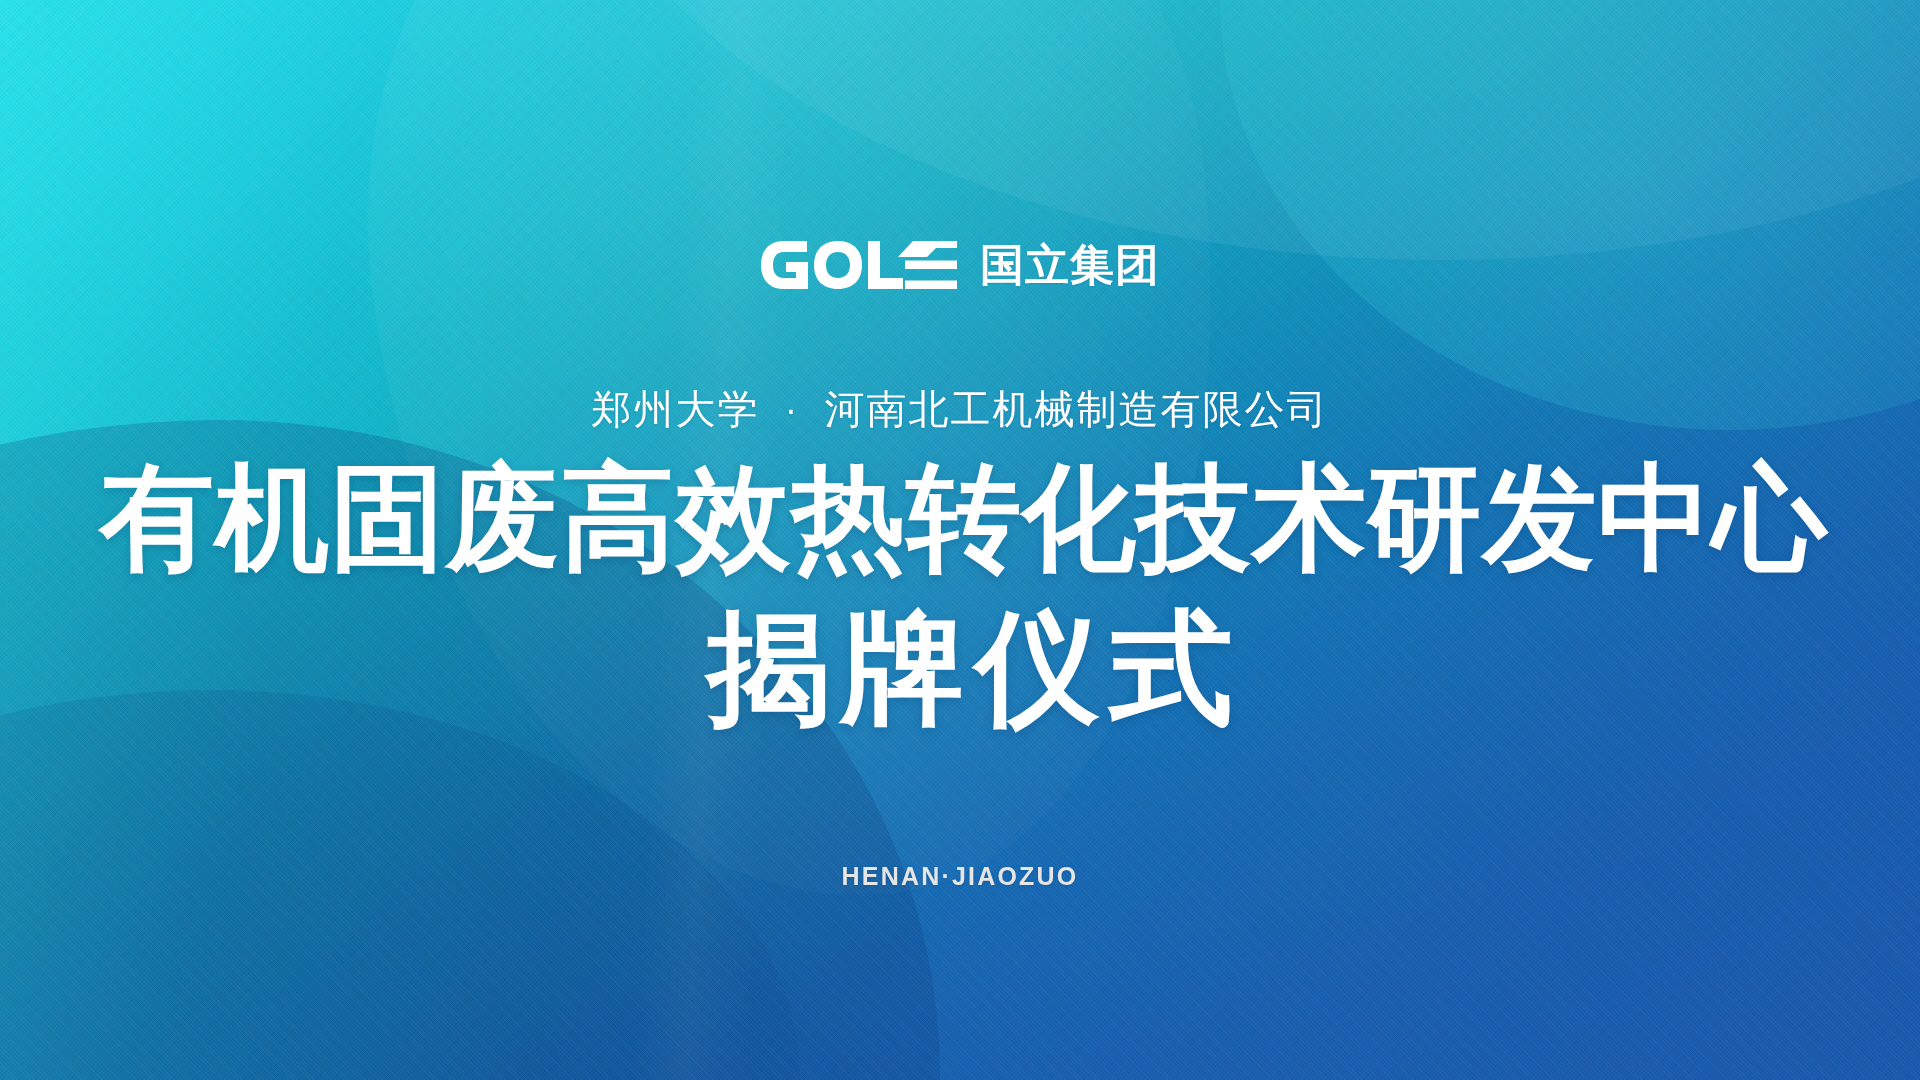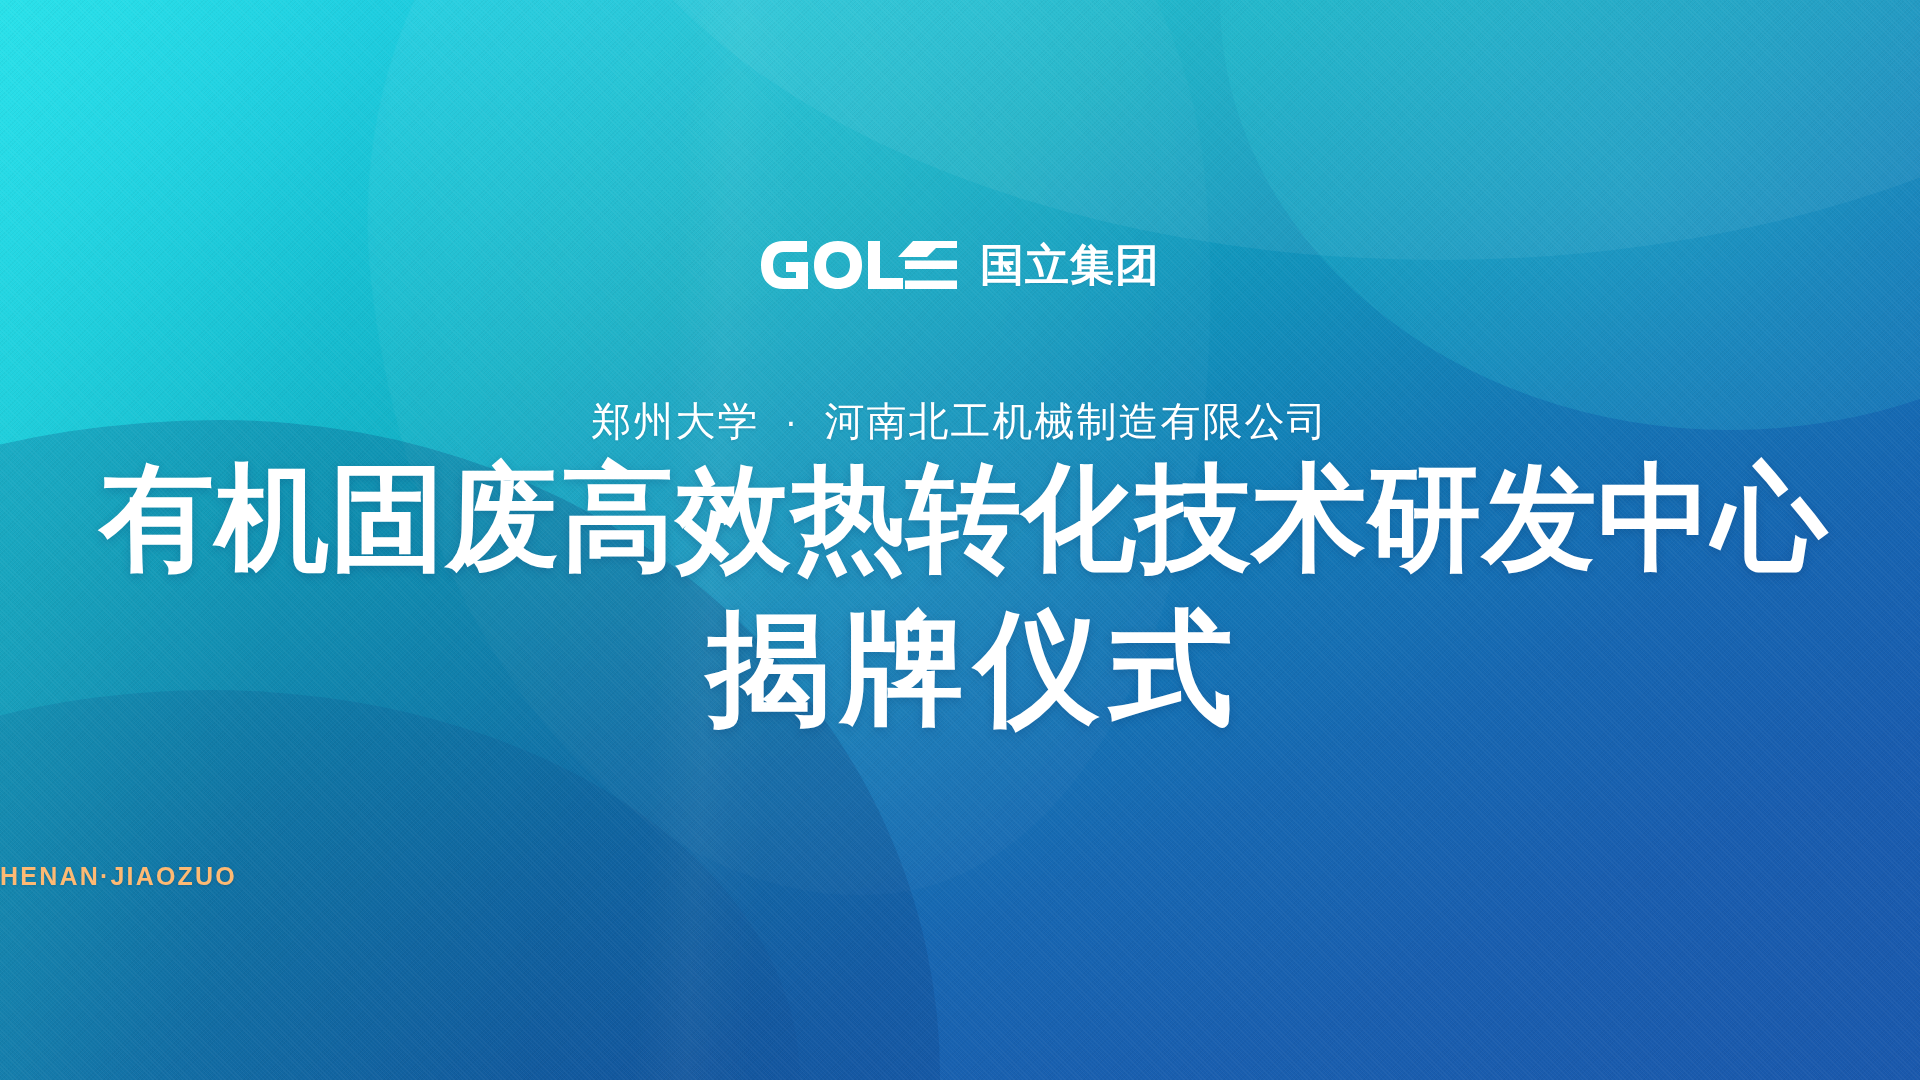--- a/index.html
+++ b/index.html
@@ -183,21 +183,21 @@
     font-weight: 700;
     letter-spacing: 1px;
     line-height: 1;
     font-family: "DejaVu Sans", "Liberation Sans", sans-serif;
     text-shadow: 0 1px 2px rgba(0,40,80,0.12);
   }
 
   
   .subtitle {
     position: absolute;
-    top: 397px;
+    top: 385px;
     left: 0;
     right: 0;
     text-align: center;
     color: #ffffff;
     font-size: 40px;
     font-weight: 400;
     letter-spacing: 2px;
     line-height: 1.2;
     white-space: nowrap;
     text-shadow: 0 1px 3px rgba(0,40,80,0.15);
@@ -237,22 +237,22 @@
     margin-top: 22px;
     padding-left: 22px;
   }
 
   
   .footer {
     position: absolute;
     top: 862px;
     left: 0;
     right: 0;
-    text-align: left;
-    color: #fdba74;
+    text-align: center;
+    color: #e5e5e5;
     font-size: 25px;
     font-weight: 700;
     letter-spacing: 2.2px;
     font-family: "Liberation Sans", "DejaVu Sans", sans-serif;
     text-shadow: 0 1px 3px rgba(0,40,80,0.20);
   }
 </style>
 </head>
 <body>
 

